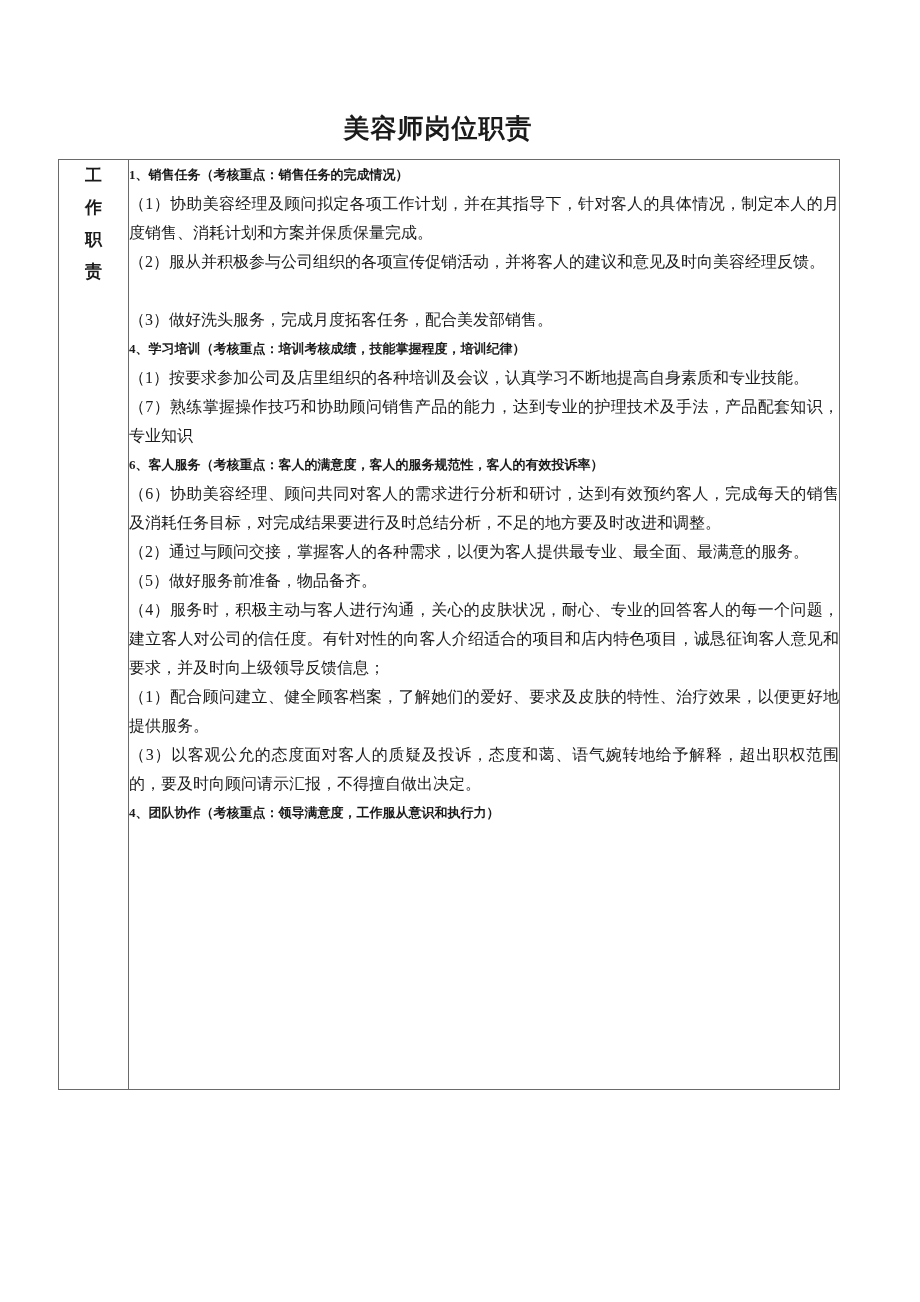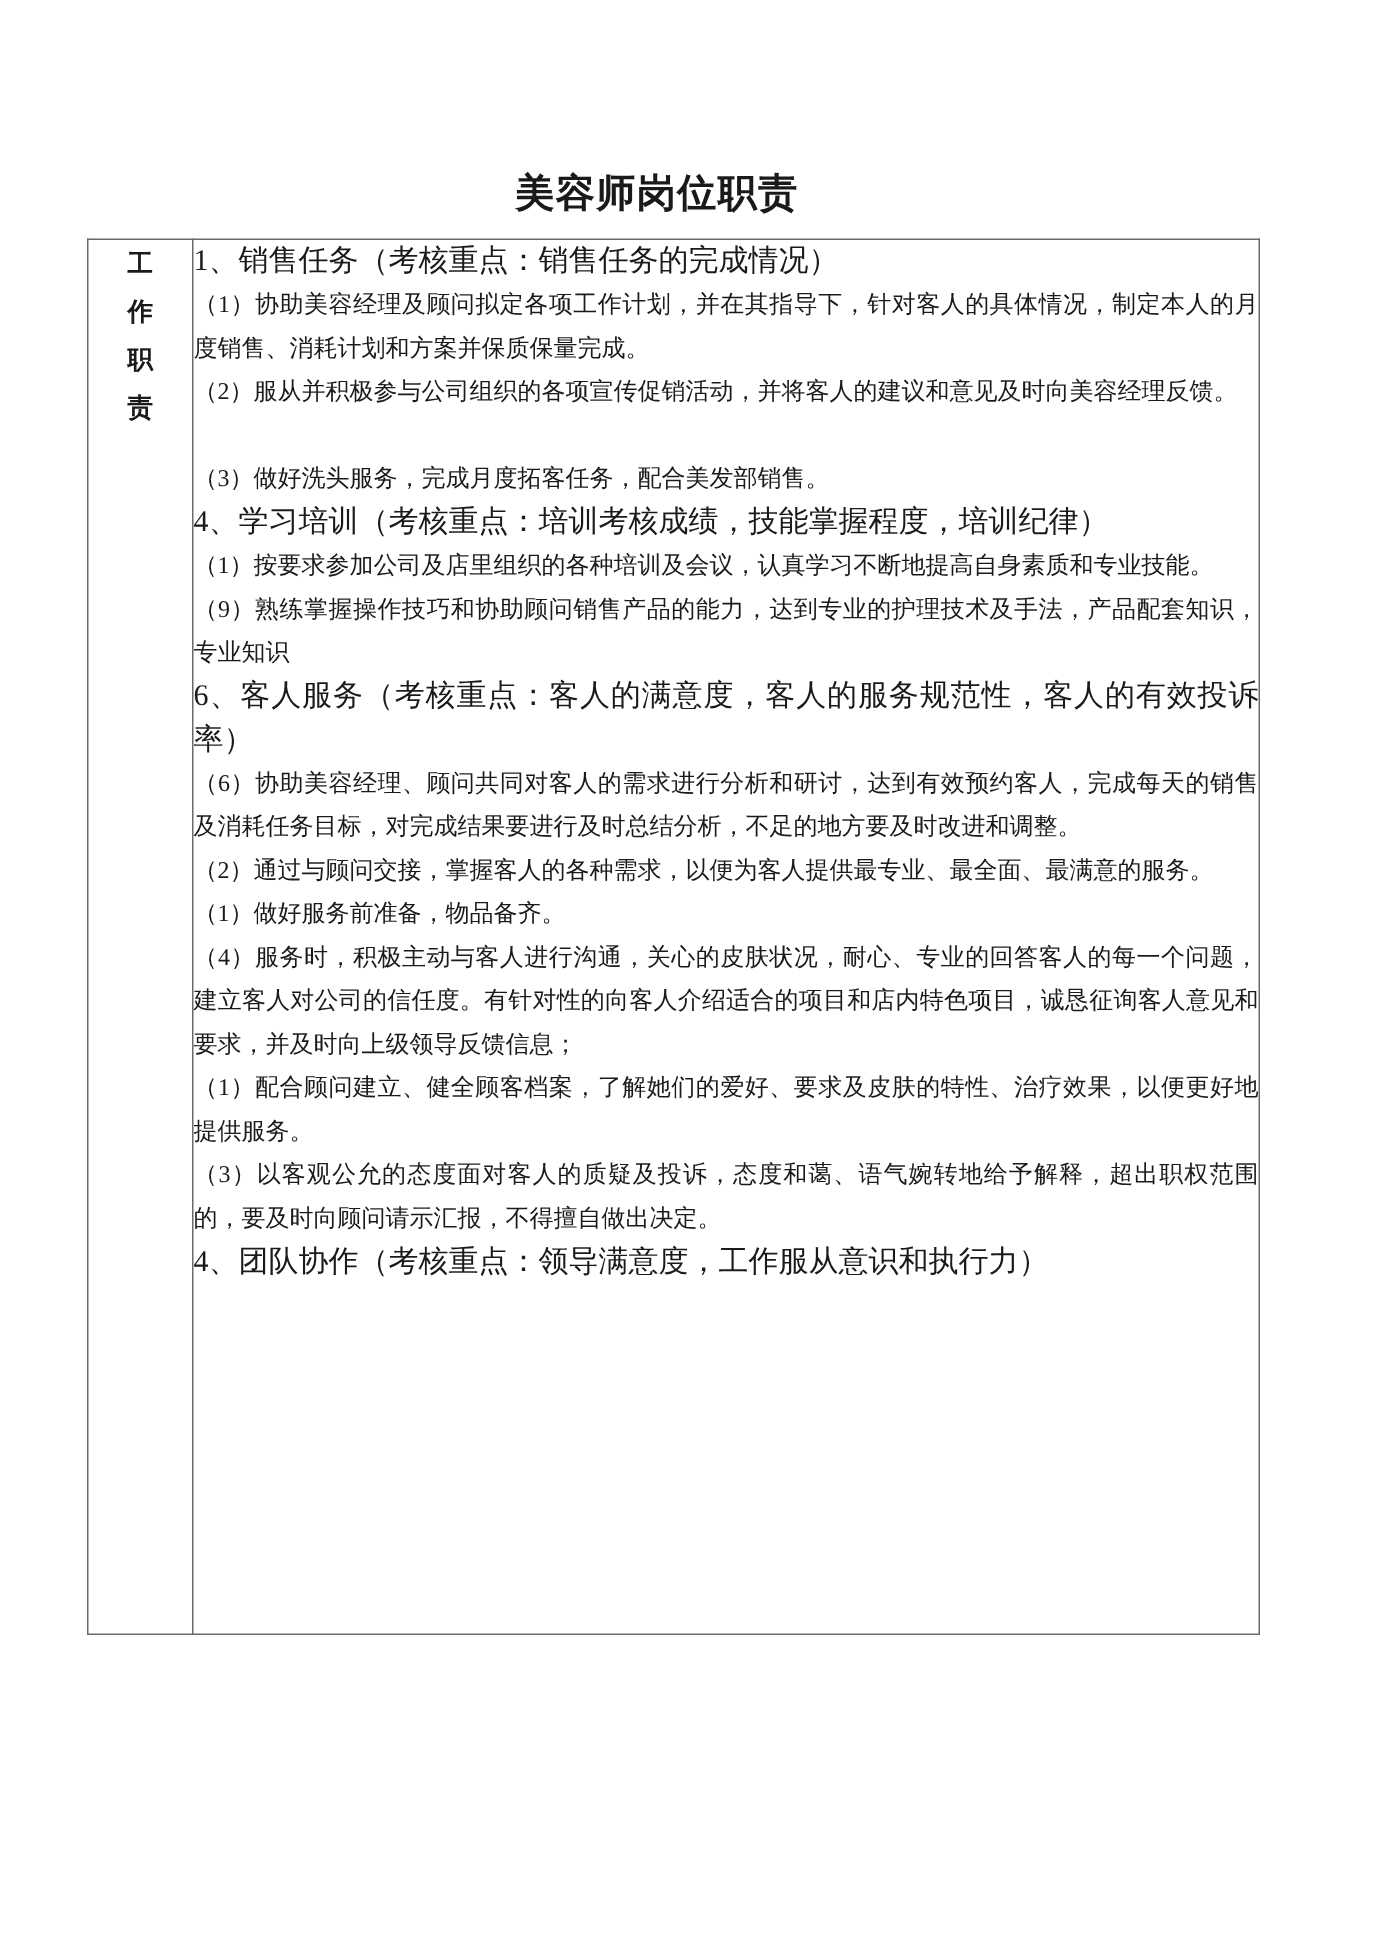--- a/index.html
+++ b/index.html
@@ -65,21 +65,21 @@
     display:block;
     line-height:32px;
   }
   td.duties-content-cell{
     height:930px;
     padding:7px 10px 6px 10px;
     overflow:hidden;
   }
   .duties-content p{margin:0;}
   p.sec-heading{
-    font-size:20px;font-weight:normal;
+    font-size:13px;font-weight:bold;
     line-height:29px;
     text-align:justify;
   }
   p.duty-item{
     font-size:16px;
     line-height:29px;
     text-align:justify;
   }
   p.blank-line{height:29px;}
 </style>
@@ -103,25 +103,25 @@
         </td>
         <td class="duties-content-cell">
           <div class="duties-content">
               <p class="sec-heading">1、销售任务（考核重点：销售任务的完成情况）</p>
               <p class="duty-item">（1）协助美容经理及顾问拟定各项工作计划，并在其指导下，针对客人的具体情况，制定本人的月度销售、消耗计划和方案并保质保量完成。</p>
               <p class="duty-item">（2）服从并积极参与公司组织的各项宣传促销活动，并将客人的建议和意见及时向美容经理反馈。</p>
               <p class="blank-line"></p>
               <p class="duty-item">（3）做好洗头服务，完成月度拓客任务，配合美发部销售。</p>
               <p class="sec-heading">4、学习培训（考核重点：培训考核成绩，技能掌握程度，培训纪律）</p>
               <p class="duty-item">（1）按要求参加公司及店里组织的各种培训及会议，认真学习不断地提高自身素质和专业技能。</p>
-              <p class="duty-item">（9）熟练掌握操作技巧和协助顾问销售产品的能力，达到专业的护理技术及手法，产品配套知识，专业知识</p>
+              <p class="duty-item">（7）熟练掌握操作技巧和协助顾问销售产品的能力，达到专业的护理技术及手法，产品配套知识，专业知识</p>
               <p class="sec-heading">6、客人服务（考核重点：客人的满意度，客人的服务规范性，客人的有效投诉率）</p>
               <p class="duty-item">（6）协助美容经理、顾问共同对客人的需求进行分析和研讨，达到有效预约客人，完成每天的销售及消耗任务目标，对完成结果要进行及时总结分析，不足的地方要及时改进和调整。</p>
               <p class="duty-item">（2）通过与顾问交接，掌握客人的各种需求，以便为客人提供最专业、最全面、最满意的服务。</p>
-              <p class="duty-item">（1）做好服务前准备，物品备齐。</p>
+              <p class="duty-item">（5）做好服务前准备，物品备齐。</p>
               <p class="duty-item">（4）服务时，积极主动与客人进行沟通，关心的皮肤状况，耐心、专业的回答客人的每一个问题，建立客人对公司的信任度。有针对性的向客人介绍适合的项目和店内特色项目，诚恳征询客人意见和要求，并及时向上级领导反馈信息；</p>
               <p class="duty-item">（1）配合顾问建立、健全顾客档案，了解她们的爱好、要求及皮肤的特性、治疗效果，以便更好地提供服务。</p>
               <p class="duty-item">（3）以客观公允的态度面对客人的质疑及投诉，态度和蔼、语气婉转地给予解释，超出职权范围的，要及时向顾问请示汇报，不得擅自做出决定。</p>
               <p class="sec-heading">4、团队协作（考核重点：领导满意度，工作服从意识和执行力）</p>
             </div>
         </td>
       </tr>
     </tbody>
   </table>
 

